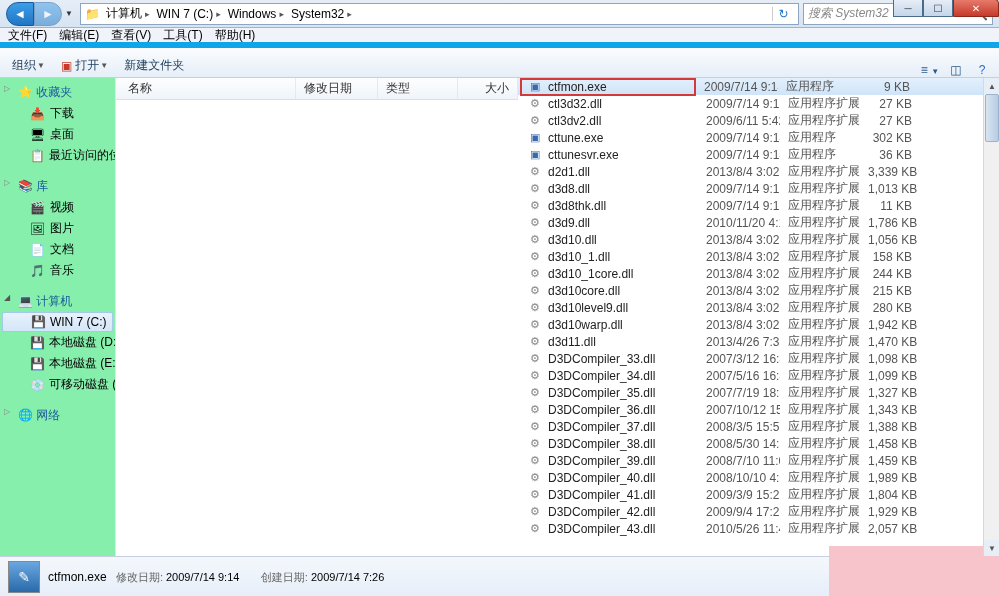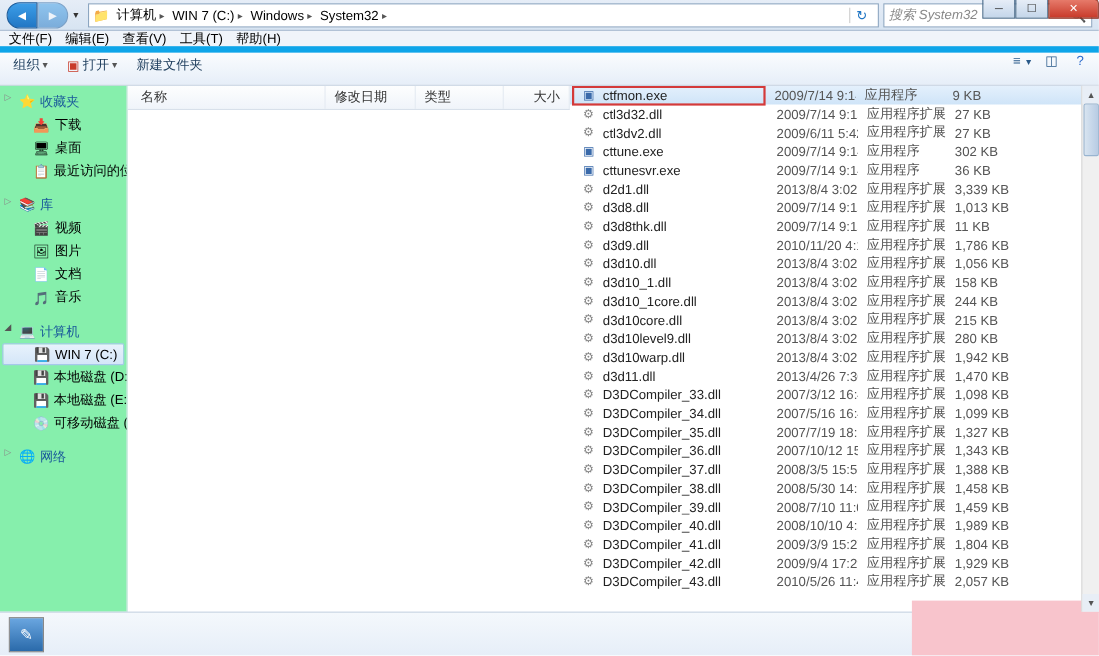--- a/index.html
+++ b/index.html
@@ -21,21 +21,21 @@
 .searchbox .sicon { margin-left: auto; color: #2176c4; font-style: normal; }
 .win-controls { position: absolute; right: 0; top: -1px; display: flex; }
 .wc { width: 30px; height: 18px; border: 1px solid #4a6b8a; background: linear-gradient(#e6edf7,#c4d6ea); font-size: 10px; display: flex; align-items: center; justify-content: center; color: #333; }
 .wc.close { width: 46px; background: linear-gradient(#e67a6a,#c83a2a); color: #fff; border-color: #8a2a1a; border-top-right-radius: 4px; }
 
 
 .menubar { height: 20px; background: #f0f4fa; border-bottom: 6px solid #0ea5e9; display: flex; align-items: center; padding-left: 2px; font-size: 12px; }
 .menubar span { padding: 2px 6px; }
 
 
-.toolbar { height: 30px; background: linear-gradient(#fafcfe,#e6eef8); border-bottom: 1px solid #c4d0e0; display: flex; align-items: flex-start; padding: 0 6px; font-size: 12px; color: #1a3a5a; gap: 4px; }
+.toolbar { height: 30px; background: linear-gradient(#fafcfe,#e6eef8); border-bottom: 1px solid #c4d0e0; display: flex; align-items: flex-end; padding: 0 6px; font-size: 12px; color: #1a3a5a; gap: 4px; }
 .toolbar .tb-item { padding: 3px 6px; display: flex; align-items: center; gap: 3px; }
 .toolbar .tb-sep { font-size: 8px; color: #555; margin-left: -2px; }
 .toolbar .spacer { flex: 1; }
 .toolbar .view-ico { width: 22px; text-align: center; color: #2a5a8a; }
 
 
 .content { display: flex; height: 478px; }
 .nav-pane { width: 116px; background: #86efac; border-right: 1px solid #e0e6ee; font-size: 12px; padding: 4px 0; overflow: hidden; }
 .nav-group { margin-bottom: 10px; }
 .nav-hdr { padding: 2px 6px 2px 18px; color: #1a5a9a; position: relative; }
@@ -52,21 +52,21 @@
 .col.date { width: 82px; }
 .col.type { width: 80px; }
 .col.size { width: 60px; justify-content: flex-end; }
 
 .file-list { flex: 1; overflow-y: auto; font-size: 12px; }
 .row { display: flex; height: 17px; align-items: center; color: #222; }
 .row .cell { padding: 0 8px; white-space: nowrap; overflow: hidden; }
 .cell.name { width: 180px; display: flex; align-items: center; gap: 4px; padding-left: 12px; }
 .cell.date { width: 82px; color: #555; }
 .cell.type { width: 80px; color: #555; }
-.cell.size { width: 60px; text-align: left; color: #555; }
+.cell.size { width: 60px; text-align: right; color: #555; }
 .row.sel { background: linear-gradient(#e4f0fc,#cfe4f8); }
 .row.sel .cell.name { border: 2px solid #d43a3a; margin-left: 2px; padding-left: 8px; height: 18px; width: 176px; }
 .file-ico { width: 14px; font-size: 11px; display: inline-flex; }
 .file-ico.exe { color: #3a6aaa; }
 .file-ico.dll { color: #888; }
 
 
 .details { height: 40px; background: linear-gradient(#f4f8fc,#e6eef8); border-top: 1px solid #c4d0e0; display: flex; align-items: center; padding: 2px 8px; font-size: 11px; position: relative; }
 .details .thumb { width: 32px; height: 32px; background: linear-gradient(#6aa6e0,#2a6aaa); border: 1px solid #888; margin-right: 8px; display: flex; align-items: center; justify-content: center; color: #fff; font-size: 14px; }
 .details .meta { line-height: 14px; }
@@ -456,20 +456,25 @@
           <div class="cell type">应用程序扩展</div>
           <div class="cell size">2,057 KB</div>
         </div>
       </div>
   </div>
 </div>
 
 <div class="details">
   <div class="thumb">✎</div>
   <div class="meta">
+    <div>
+      <span class="fname">ctfmon.exe</span>
+      &nbsp;&nbsp;<span class="lbl">修改日期:</span> <span>2009/7/14 9:14</span>
+      &nbsp;&nbsp;&nbsp;&nbsp;&nbsp;&nbsp;<span class="lbl">创建日期:</span> <span>2009/7/14 7:26</span>
+    </div>
   </div>
   <div class="pink"></div>
 </div>
 
 <div class="scrollbar-v">
   <div class="arr up">▲</div>
   <div class="thumb"></div>
   <div class="arr dn">▼</div>
 </div>
 

